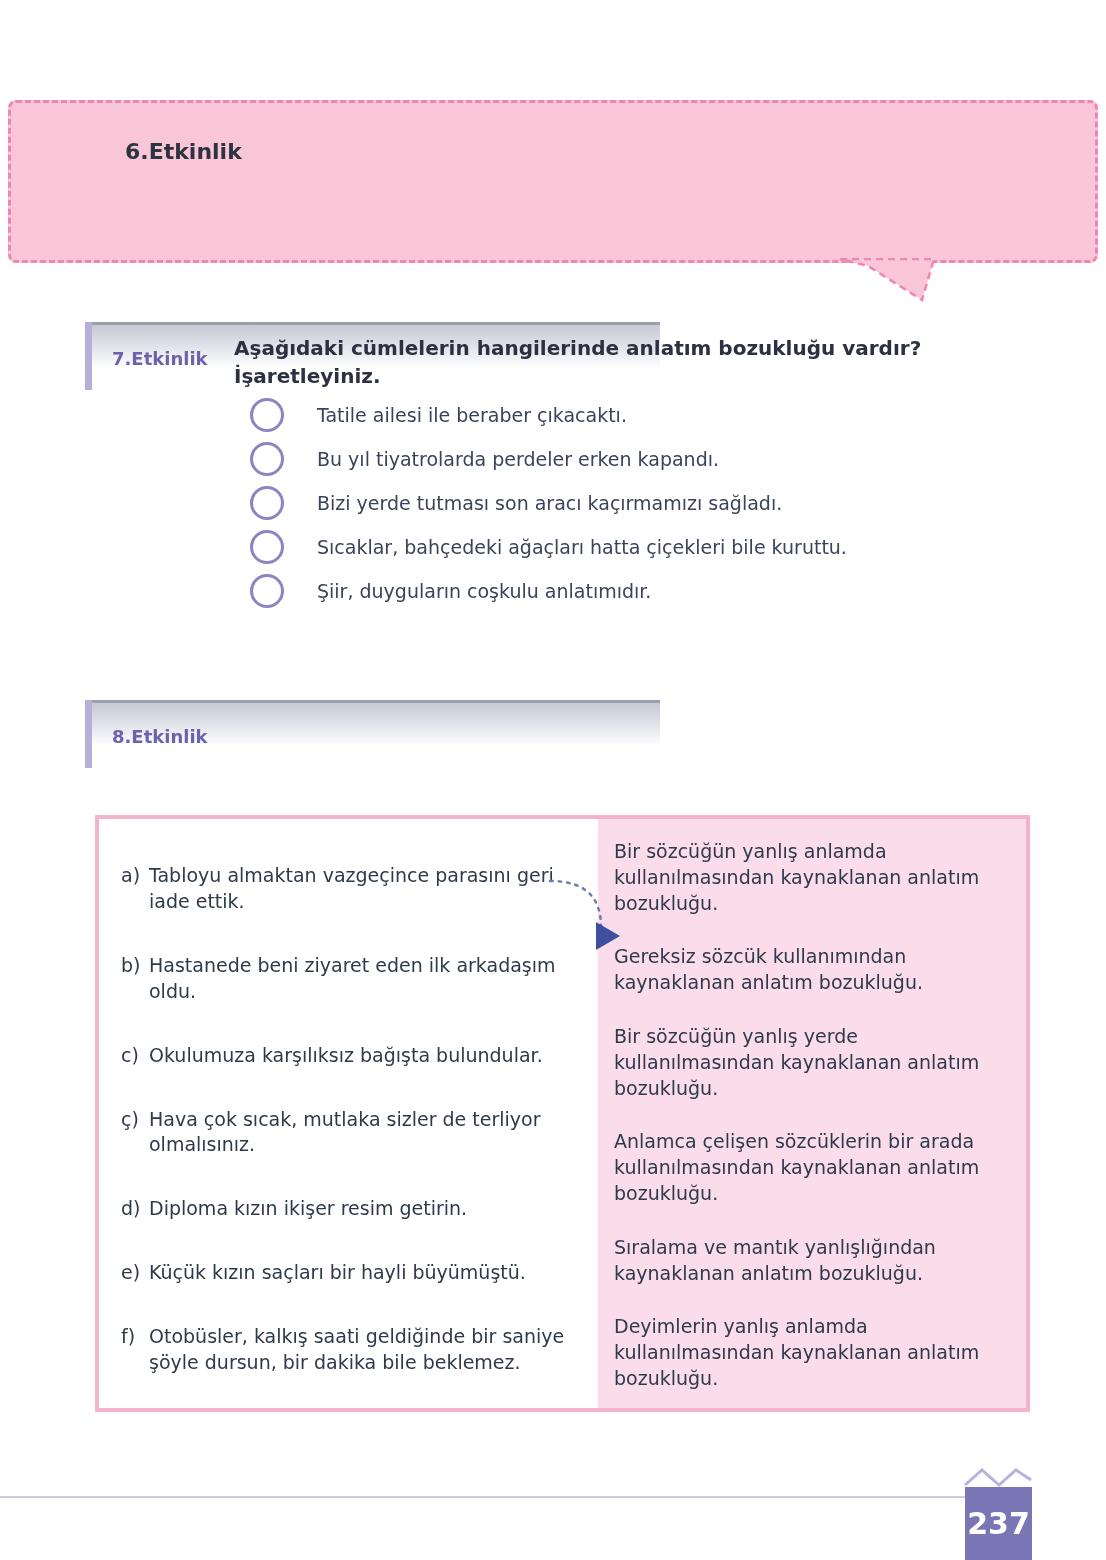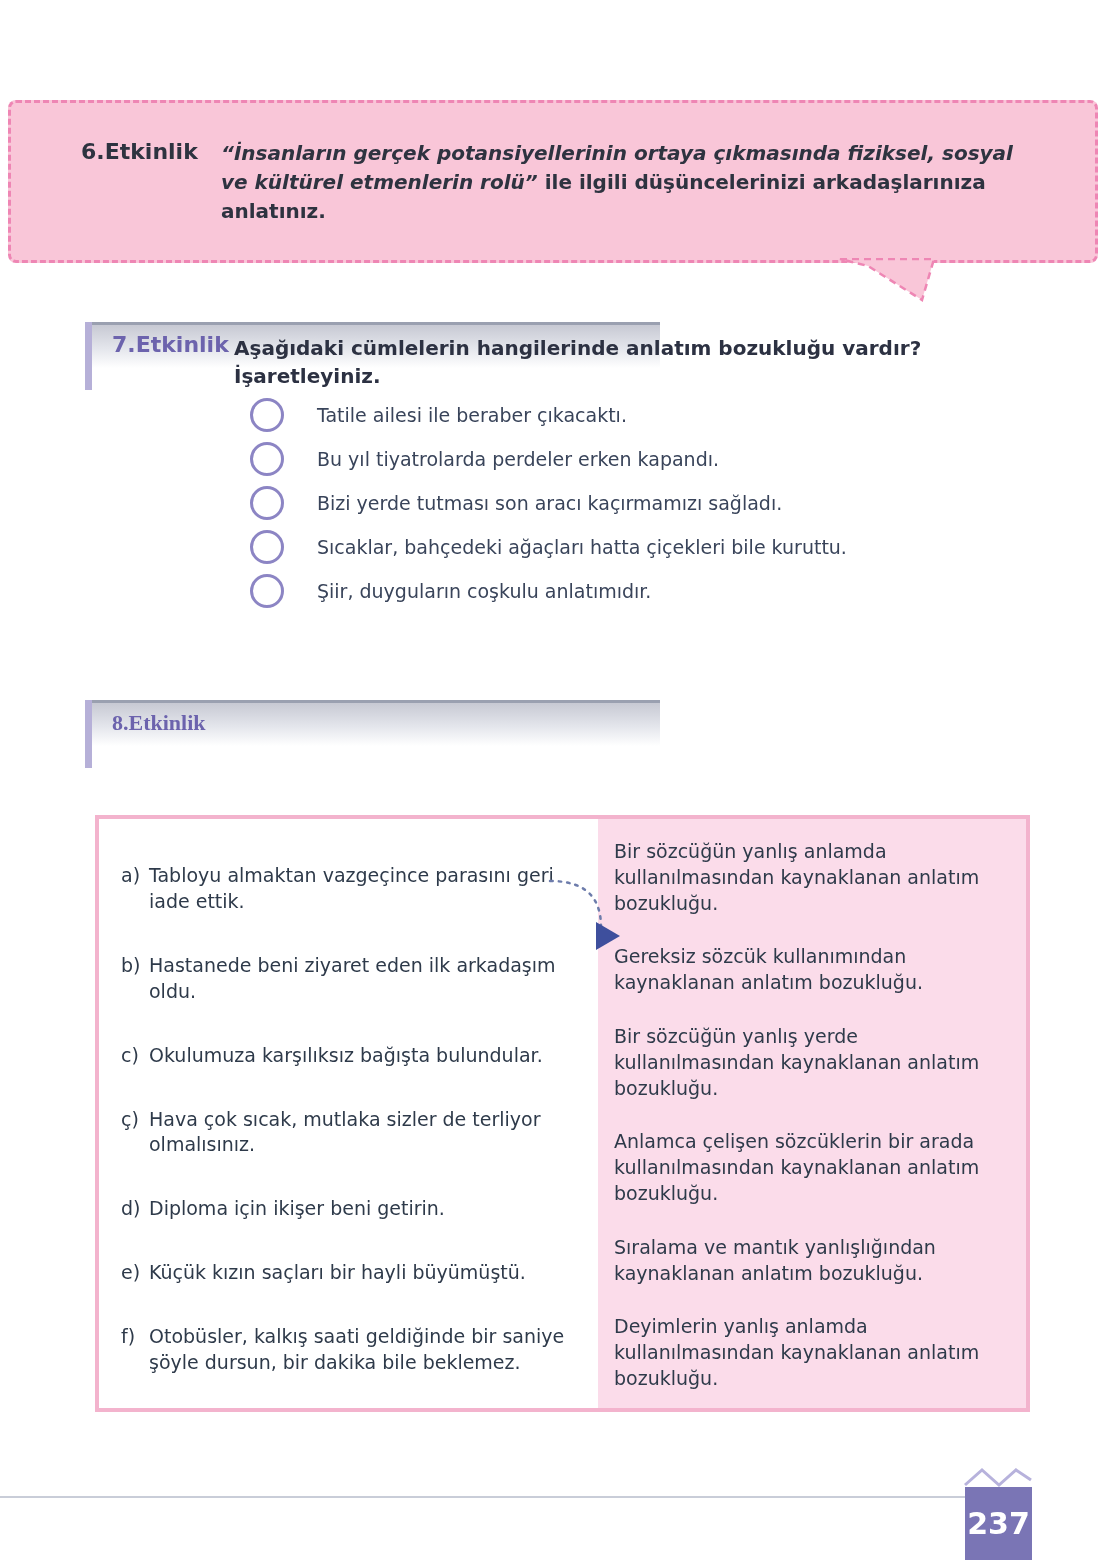--- a/index.html
+++ b/index.html
@@ -7,36 +7,36 @@
   .page {
     position:relative; width:1106px; height:1560px; margin:0 auto;
     background:#ffffff; overflow:hidden;
     font-family:"DejaVu Sans","Liberation Sans",sans-serif;
   }
 
   
   .bubble {
     position:absolute; left:8px; top:100px; width:1090px; height:163px;
     background:#f9c6d8; border:3px dashed #ee86b4; border-radius:8px;
-    display:flex; padding:36px 66px 18px 70px;
+    display:flex; padding:36px 66px 18px 114px;
   }
   .bubble .act-label { flex:0 0 140px; font-size:22px; font-weight:bold; color:#2e3340; }
   .bubble .act-body { flex:1; font-size:20px; font-weight:bold; color:#2e3340; line-height:1.45; }
   .bubble .quote { font-style:italic; }
   .bubble-tail { position:absolute; left:838px; top:258px; line-height:0; }
 
   
   .sec { position:absolute; left:85px; width:960px; height:110px; }
   .sec-band {
     position:absolute; left:0; top:0; width:575px; height:46px;
     background:linear-gradient(180deg,#c7c9d3 0%, #e4e6ec 55%, rgba(255,255,255,0) 100%);
     border-top:3px solid #9aa0b0;
   }
   .sec-bar { position:absolute; left:0; top:0; width:7px; height:68px; background:#b6b0d8; }
-  .sec-label { position:absolute; left:27px; top:10px; font-size:22px; font-weight:bold; color:#6c63ad; }
+  .sec-label { position:absolute; left:27px; top:26px; font-size:18px; font-weight:bold; color:#6c63ad; }
   .sec-title { position:absolute; left:149px; top:12px; width:800px; font-size:20px; font-weight:bold; color:#2c3142; line-height:1.4; }
 
   
   .cb-list { position:absolute; left:250px; top:398px; display:flex; flex-direction:column; gap:10px; }
   .cb-row { display:flex; align-items:center; gap:33px; height:34px;text-align:center; }
   .cb-circle { width:34px; height:34px; border:3px solid #8c85c4; border-radius:50%; background:#ffffff; flex:none; }
   .cb-text { font-size:19px; color:#39445a; }
 
   
   .match {
@@ -66,21 +66,20 @@
     display:flex; align-items:center; justify-content:center;
   }
 </style>
 </head>
 <body>
 
 <div class="page">
 
   <div class="bubble">
     <div class="act-label">6.Etkinlik</div>
-    <div class="act-body"><span class="quote">“İnsanların gerçek potansiyellerinin ortaya çıkmasında fiziksel, sosyal ve kültürel etmenlerin rolü”</span> <span>ile ilgili düşüncelerinizi arkadaşlarınıza anlatınız.</span></div>
   </div>
   <div class="bubble-tail">
     <svg width="100" height="44" viewBox="0 0 100 44">
       <polygon points="2,1 96,1 84,42 30,8" fill="#f9c6d8" stroke="#ee86b4" stroke-width="2.5" stroke-dasharray="7 5"></polygon>
     </svg>
   </div>
 
   <div class="sec" style="top:322px;">
     <div class="sec-band"></div>
     <div class="sec-bar"></div>
@@ -104,21 +103,21 @@
     <div class="cb-row">
       <span class="cb-circle"></span>
       <span class="cb-text">Sıcaklar, bahçedeki ağaçları hatta çiçekleri bile kuruttu.</span>
     </div>
     <div class="cb-row">
       <span class="cb-circle"></span>
       <span class="cb-text">Şiir, duyguların coşkulu anlatımıdır.</span>
     </div>
   </div>
 
-  <div class="sec" style="top:700px;font-family:Liberation Serif, serif;">
+  <div class="sec" style="top:700px;">
     <div class="sec-band"></div>
     <div class="sec-bar"></div>
     <div class="sec-label">8.Etkinlik</div>
   </div>
 
   <div class="match">
     <div class="match-left">
       <div class="m-item">
         <span class="m-letter">a)</span>
         <span class="m-text">Tabloyu almaktan vazgeçince parasını geri iade ettik.</span>
@@ -130,21 +129,21 @@
       <div class="m-item">
         <span class="m-letter">c)</span>
         <span class="m-text">Okulumuza karşılıksız bağışta bulundular.</span>
       </div>
       <div class="m-item">
         <span class="m-letter">ç)</span>
         <span class="m-text">Hava çok sıcak, mutlaka sizler de terliyor olmalısınız.</span>
       </div>
       <div class="m-item">
         <span class="m-letter">d)</span>
-        <span class="m-text">Diploma için ikişer beni getirin.</span>
+        <span class="m-text">Diploma kızın ikişer resim getirin.</span>
       </div>
       <div class="m-item">
         <span class="m-letter">e)</span>
         <span class="m-text">Küçük kızın saçları bir hayli büyümüştü.</span>
       </div>
       <div class="m-item">
         <span class="m-letter">f)</span>
         <span class="m-text">Otobüsler, kalkış saati geldiğinde bir saniye şöyle dursun, bir dakika bile beklemez.</span>
       </div>
     </div>

